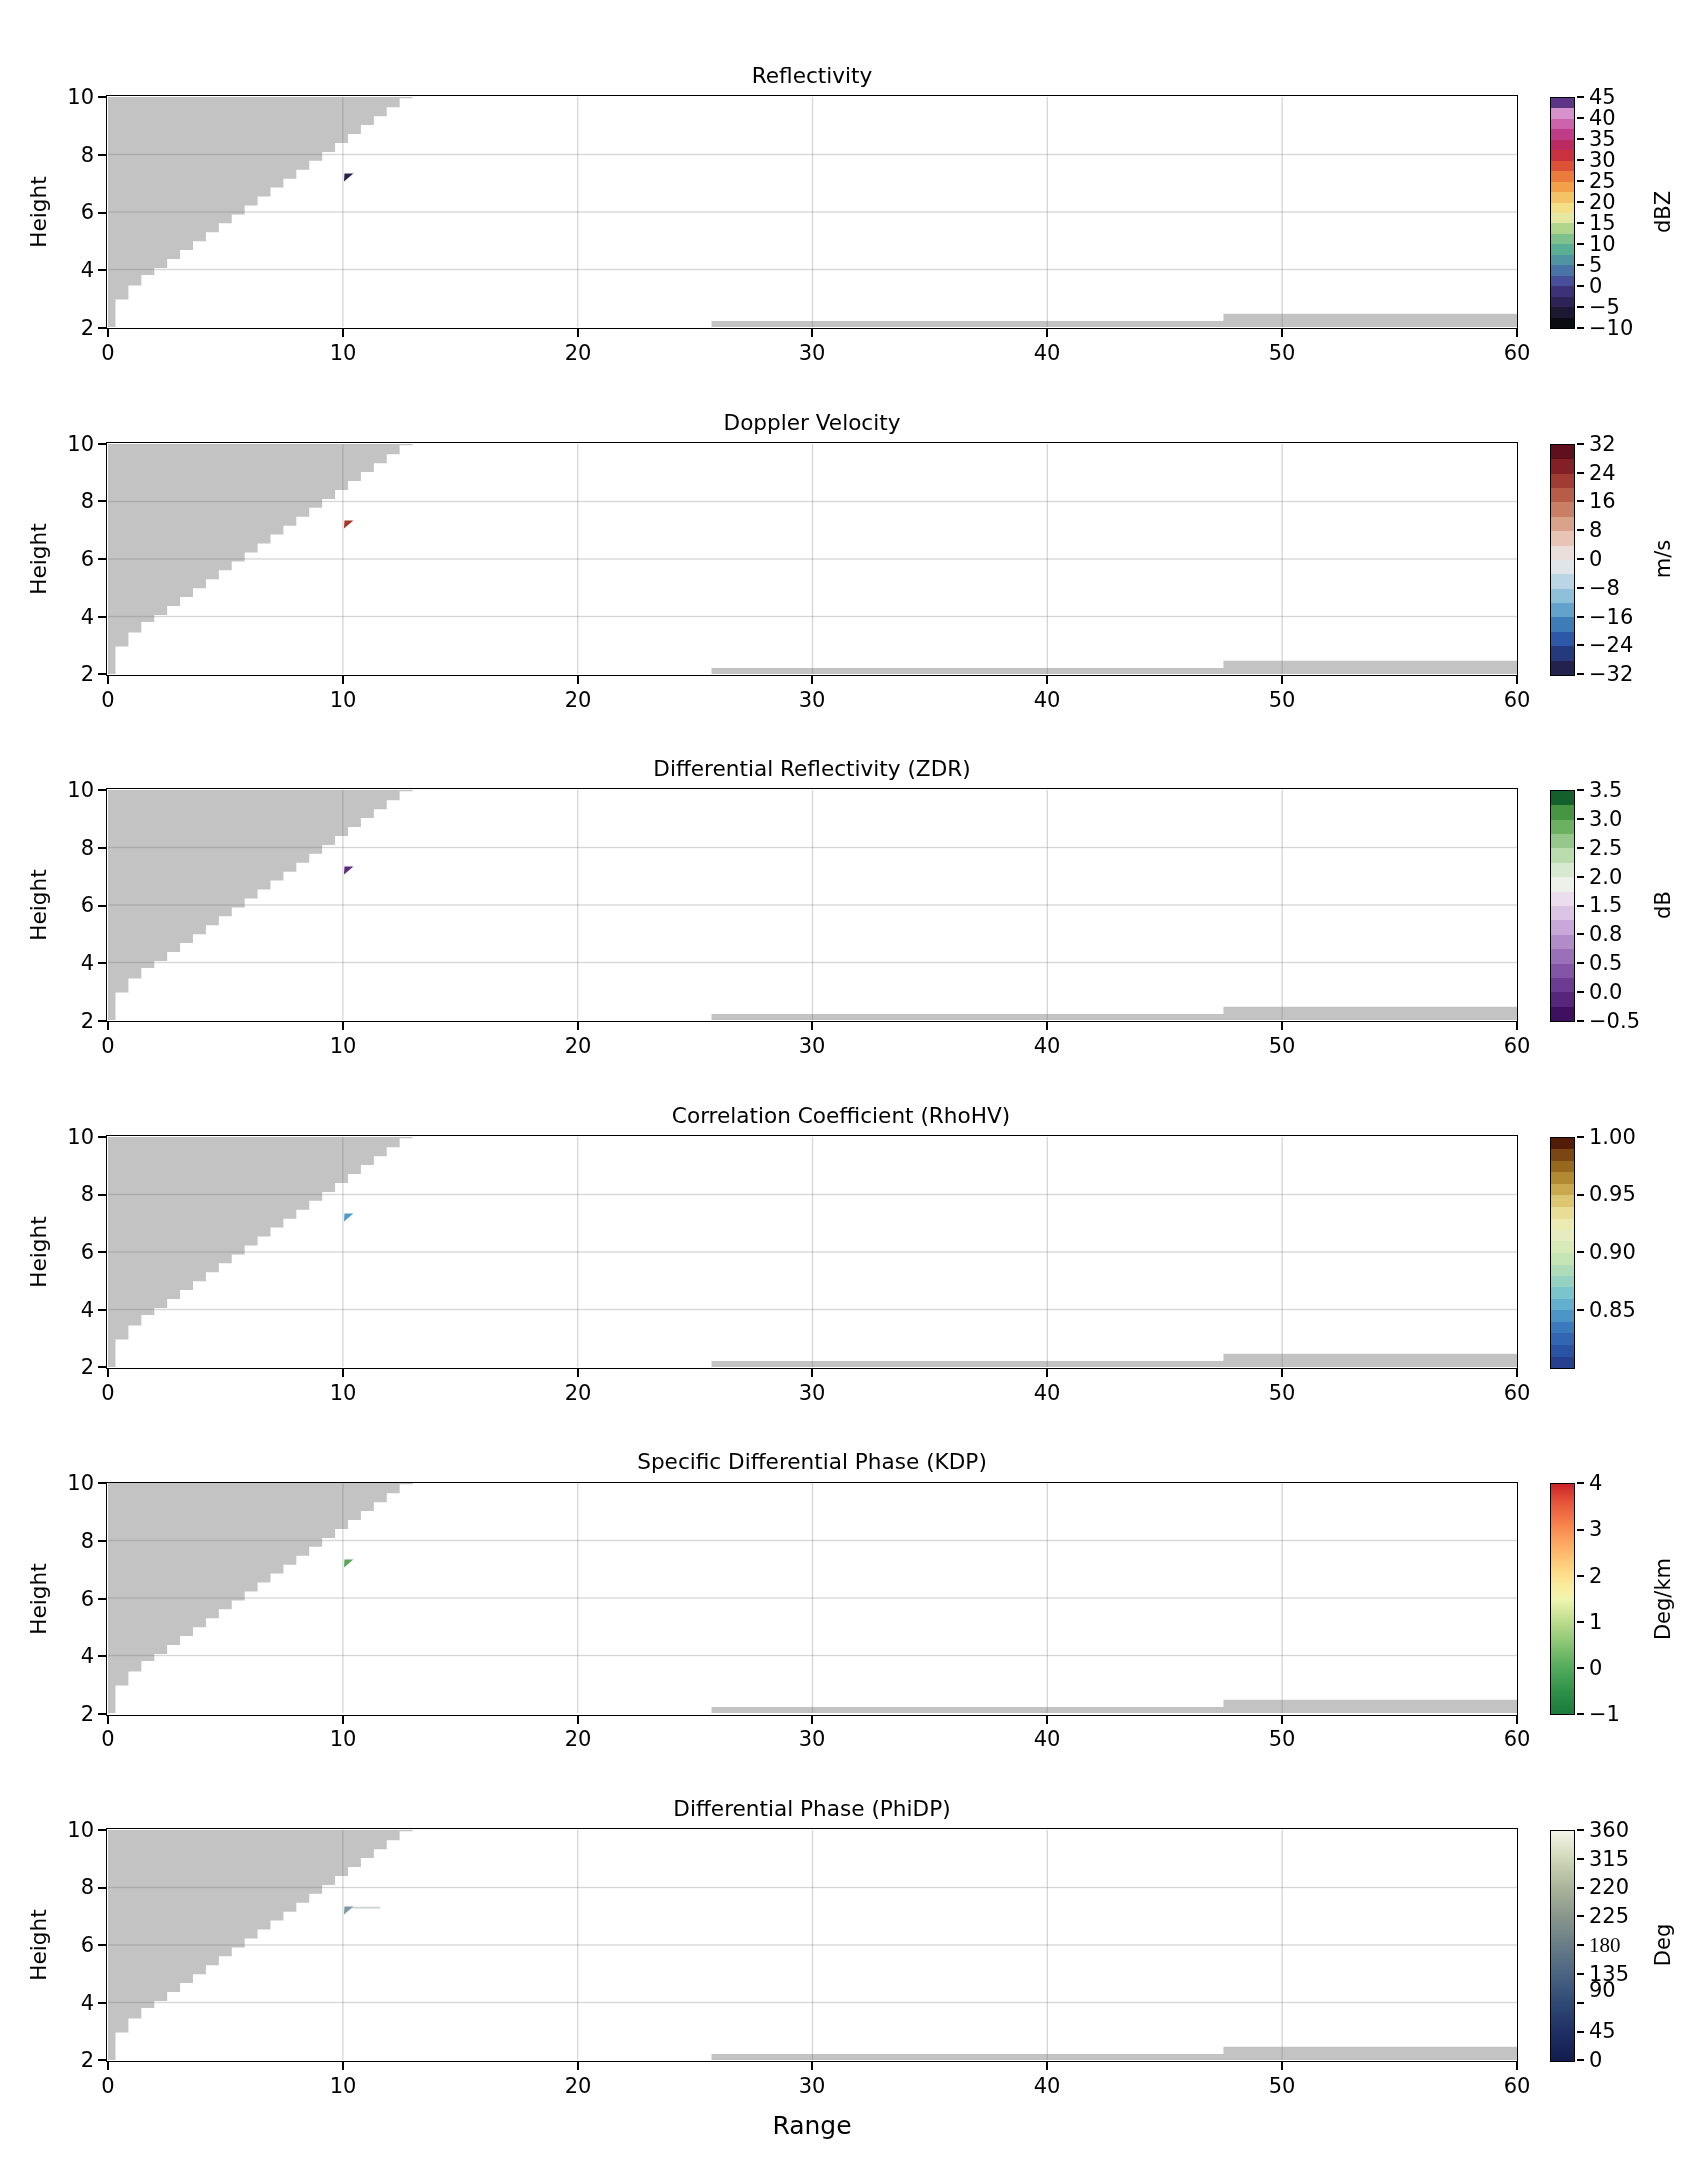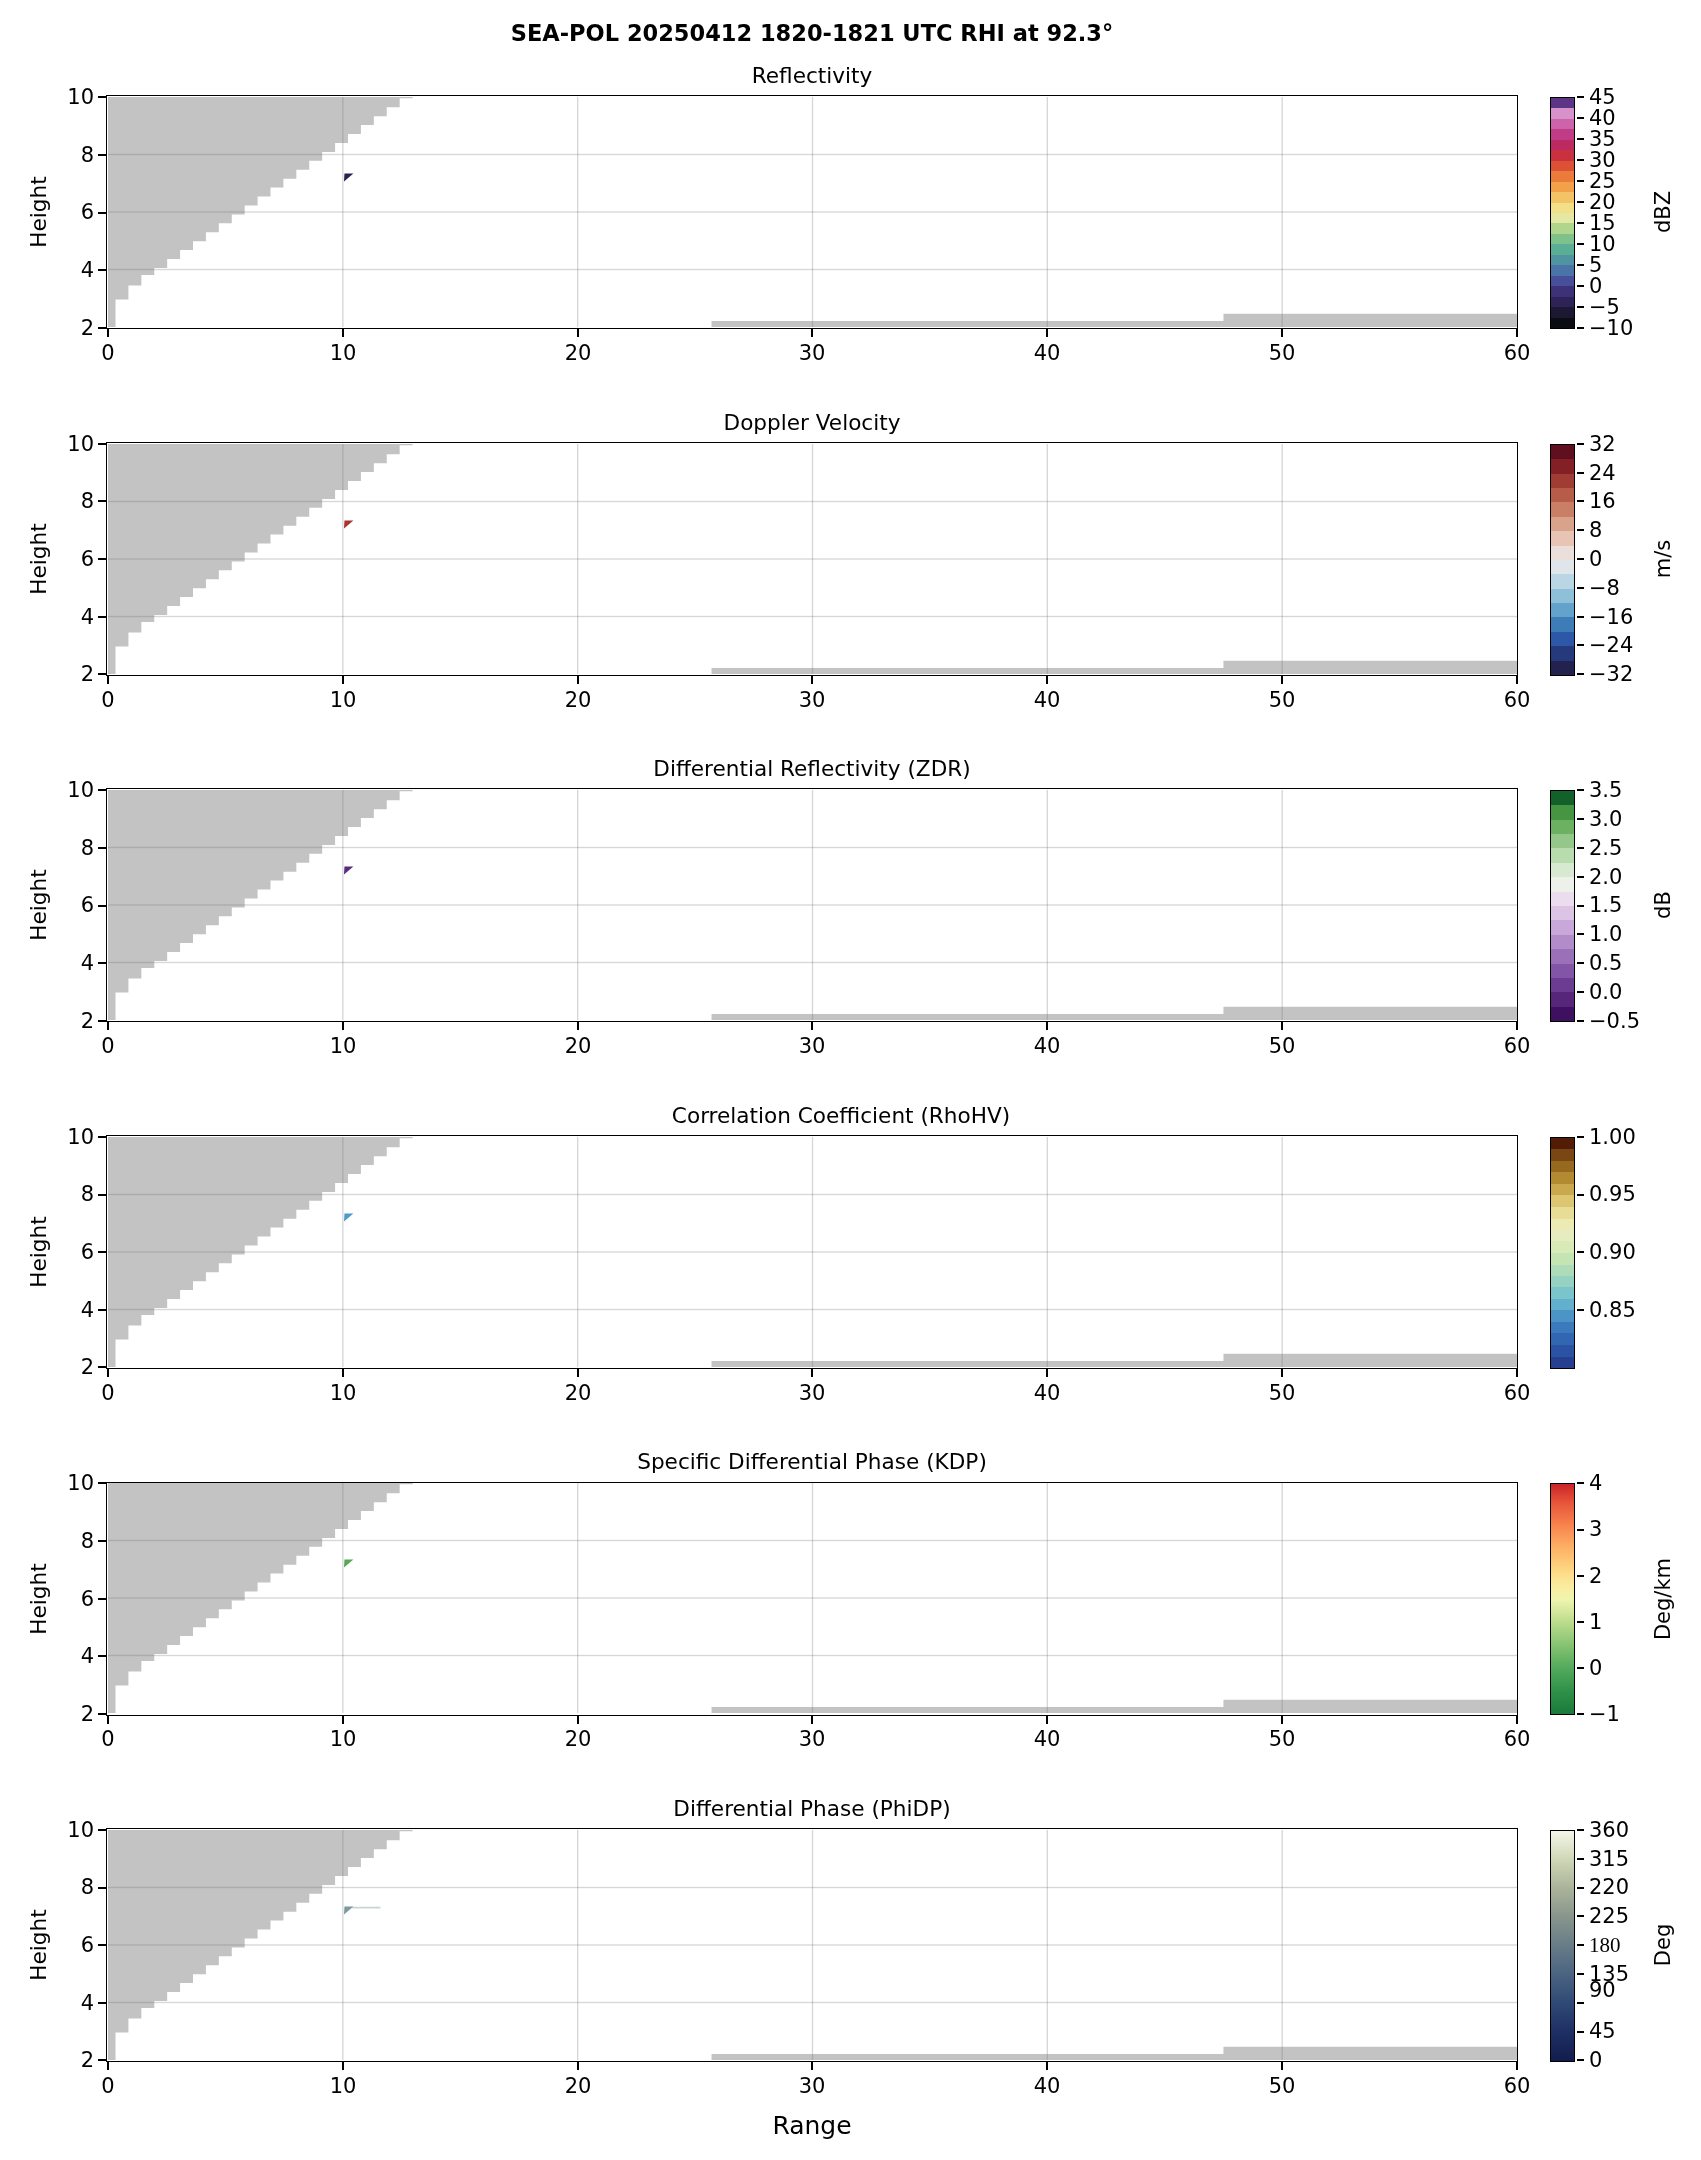--- a/index.html
+++ b/index.html
@@ -24,21 +24,20 @@
   .cbar{position:absolute;border:1.8px solid #000;box-sizing:content-box;}
   .cbar-tick{position:absolute;background:#000;}
   .cbar-label{position:absolute;transform:translateY(-50%);font-size:21px;white-space:nowrap;}
   .cbar-unit{position:absolute;font-size:21px;white-space:nowrap;
              transform:translate(-50%,-50%) rotate(-90deg);}
 </style>
 </head>
 <body>
 
 <div id="figure">
-  <div class="suptitle">SEA-POL 20250412 1820-1821 UTC RHI at 92.3°</div>
   <div id="panels">
       <div style="position: absolute; left: 0px; top: 0px; width: 1701px; height: 0px;">
         <div class="panel-title" style="left: 812px; top: 63px;">Reflectivity</div>
         <svg class="plot-svg" viewBox="0 0 60 8" preserveAspectRatio="none" style="left: 108px; top: 97px; width: 1409px; height: 230px; background: rgb(255, 255, 255);">
           <path d="M0,8 L0.32,8 L0.32,8 L0.32,7.04 L0.8700000000000001,7.04 L0.8700000000000001,6.553333333333333 L1.4200000000000002,6.553333333333333 L1.4200000000000002,6.191 L1.9700000000000002,6.191 L1.9700000000000002,5.943499999999999 L2.5200000000000005,5.943499999999999 L2.5200000000000005,5.636323809523809 L3.0700000000000003,5.636323809523809 L3.0700000000000003,5.3257047619047615 L3.62,5.3257047619047615 L3.62,5.015085714285714 L4.17,5.015085714285714 L4.17,4.704466666666667 L4.72,4.704466666666667 L4.72,4.3938476190476194 L5.27,4.3938476190476194 L5.27,4.083228571428571 L5.819999999999999,4.083228571428571 L5.819999999999999,3.772609523809524 L6.369999999999999,3.772609523809524 L6.369999999999999,3.4619904761904765 L6.919999999999999,3.4619904761904765 L6.919999999999999,3.151371428571429 L7.469999999999999,3.151371428571429 L7.469999999999999,2.840752380952381 L8.02,2.840752380952381 L8.02,2.5301333333333336 L8.57,2.5301333333333336 L8.57,2.2195142857142844 L9.120000000000001,2.2195142857142844 L9.120000000000001,1.908895238095237 L9.670000000000002,1.908895238095237 L9.670000000000002,1.598276190476188 L10.220000000000002,1.598276190476188 L10.220000000000002,1.2876571428571424 L10.770000000000003,1.2876571428571424 L10.770000000000003,0.9770380952380933 L11.320000000000004,0.9770380952380933 L11.320000000000004,0.6664190476190441 L11.870000000000005,0.6664190476190441 L11.870000000000005,0.35579999999999856 L12.420000000000005,0.35579999999999856 L12.420000000000005,0.045180952380949435 L12.970000000000006,0.045180952380949435 L12.970000000000006,0 L0,0 Z" fill="#c3c3c3"></path>
           <rect x="25.7" width="21.900000000000002" y="7.79" height="0.20999999999999996" fill="#c3c3c3"></rect>
           <rect x="47.5" width="12.5" y="7.54" height="0.45999999999999996" fill="#c3c3c3"></rect>
           <rect x="9.971246006389777" width="0.05750798722044728" y="0" height="8" fill="rgba(110,110,110,0.28)"></rect>
           <rect x="19.971246006389777" width="0.05750798722044728" y="0" height="8" fill="rgba(110,110,110,0.28)"></rect>
           <rect x="29.971246006389777" width="0.05750798722044728" y="0" height="8" fill="rgba(110,110,110,0.28)"></rect>
@@ -212,21 +211,21 @@
         <div class="cbar-label" style="left: 1589px; top: 790px;">3.5</div>
         <div class="cbar-tick" style="left: 1577px; top: 818px; width: 7.2px; height: 1.8px;"></div>
         <div class="cbar-label" style="left: 1589px; top: 819px;">3.0</div>
         <div class="cbar-tick" style="left: 1577px; top: 847px; width: 7.2px; height: 1.8px;"></div>
         <div class="cbar-label" style="left: 1589px; top: 848px;">2.5</div>
         <div class="cbar-tick" style="left: 1577px; top: 876px; width: 7.2px; height: 1.8px;"></div>
         <div class="cbar-label" style="left: 1589px; top: 877px;">2.0</div>
         <div class="cbar-tick" style="left: 1577px; top: 905px; width: 7.2px; height: 1.8px;"></div>
         <div class="cbar-label" style="left: 1589px; top: 905px;">1.5</div>
         <div class="cbar-tick" style="left: 1577px; top: 933px; width: 7.2px; height: 1.8px;"></div>
-        <div class="cbar-label" style="left: 1589px; top: 934px;">1.0</div>
+        <div class="cbar-label" style="left: 1589px; top: 934px;">0.8</div>
         <div class="cbar-tick" style="left: 1577px; top: 962px; width: 7.2px; height: 1.8px;"></div>
         <div class="cbar-label" style="left: 1589px; top: 963px;">0.5</div>
         <div class="cbar-tick" style="left: 1577px; top: 991px; width: 7.2px; height: 1.8px;"></div>
         <div class="cbar-label" style="left: 1589px; top: 992px;">0.0</div>
         <div class="cbar-tick" style="left: 1577px; top: 1020px; width: 7.2px; height: 1.8px;"></div>
         <div class="cbar-label" style="left: 1589px; top: 1021px;">−0.5</div>
         <div class="cbar-unit" style="left: 1663px; top: 905px;">dB</div>
       </div>
       <div style="position: absolute; left: 0px; top: 0px; width: 1701px; height: 0px;">
         <div class="panel-title" style="left: 812px; top: 1103px; margin-left: 29px;">Correlation Coefficient (RhoHV)</div>

